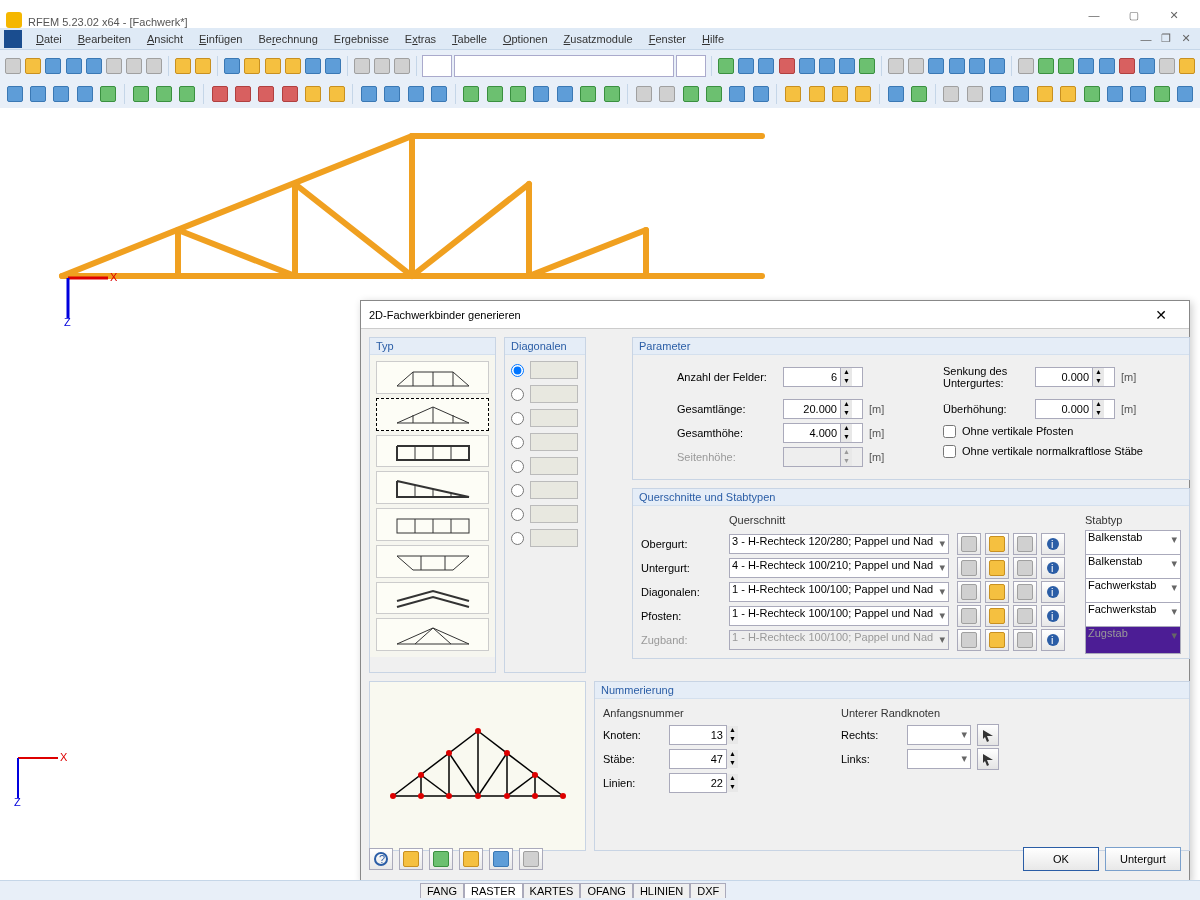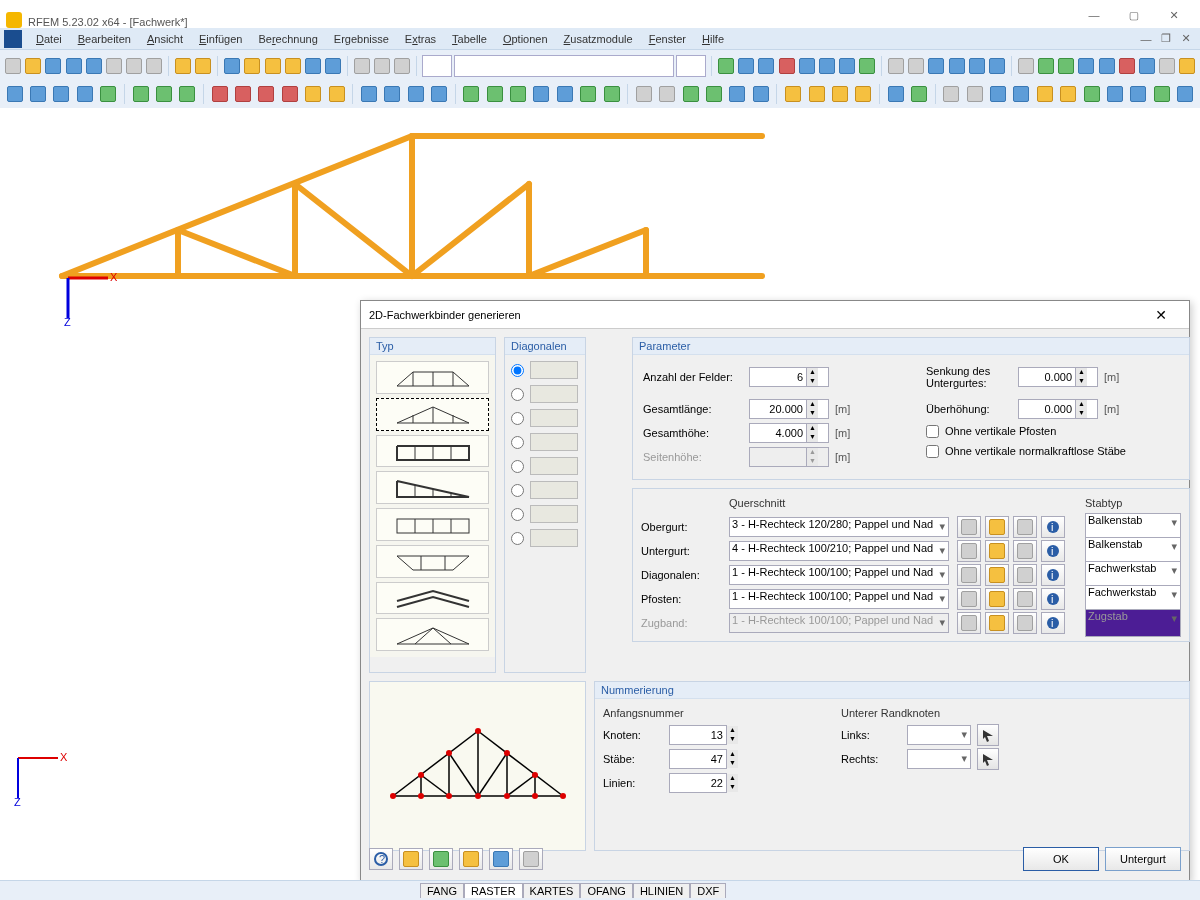--- a/index.html
+++ b/index.html
@@ -51,21 +51,21 @@
 .prm-row { display: flex; align-items: center; height: 24px; gap: 6px; }
 .prm-row .lab { width: 100px; }
 .prm-row .lab2 { width: 86px; }
 .spin { display: flex; align-items: center; height: 20px; border: 1px solid #aab; background: #fff; width: 80px; }
 .spin input { border: 0; width: 56px; text-align: right; padding: 0 3px; font-size: 11px; height: 18px; }
 .spin .sbtn { width: 12px; height: 9px; background: #e8e8e8; border-left: 1px solid #aab; font-size: 7px; text-align: center; line-height: 8px; }
 .spin .sbtns { display: flex; flex-direction: column; }
 .spin.dis { background: #eee; }
 .spin.dis input { background: #eee; }
 .unit { color: #555; width: 24px; }
-.params-grid { display: grid; grid-template-columns: 1fr 1fr; gap: 4px 30px; }
+.params-grid { display: grid; grid-template-columns: 1fr 1fr; gap: 4px 30px; margin-left: 34px; }
 .cb { display: flex; align-items: center; gap: 6px; height: 20px; }
 
 .sections .gc { padding: 8px; }
 .sec-hdr { display: grid; grid-template-columns: 80px 220px 120px 96px; gap: 8px; font-size: 11px; color: #333; margin-bottom: 4px; }
 .sec-row { display: grid; grid-template-columns: 80px 220px 120px 96px; gap: 8px; align-items: center; height: 24px; }
 .sec-row.dis { color: #999; }
 .sec-sel { height: 20px; border: 1px solid #aab; background: #fff; font-size: 11px; width: 100%; padding: 0 2px; position: relative; }
 .sec-sel::after { content: "▾"; position: absolute; right: 3px; top: 2px; color: #666; }
 .sec-sel.dis { background: #eee; color: #999; }
 .btn4 { display: flex; gap: 4px; }
@@ -661,20 +661,21 @@
               <div class="cb">
                   <input type="checkbox" style="">
                   <span>Ohne vertikale normalkraftlose Stäbe</span>
                 </div>
             </div>
           </div>
         </div>
       </div>
 
       <div class="group sections">
+        <div class="gt">Querschnitte und Stabtypen</div>
         <div class="gc">
           <div class="sec-hdr">
             <span></span>
             <span>Querschnitt</span>
             <span></span>
             <span>Stabtyp</span>
           </div>
           <div id="sec-rows">
               <div class="sec-row ">
                 <span>Obergurt:</span>
@@ -856,30 +857,30 @@
                 <span class="sbtns">
                   <span class="sbtn">▲</span>
                   <span class="sbtn">▼</span>
                 </span>
               </span>
             </div>
         </div>
         <div>
           <div class="num-col-t">Unterer Randknoten</div>
           <div class="num-row">
-              <span class="lab">Links:</span>
+              <span class="lab">Rechts:</span>
             <span class="drop-s"></span>
             <span class="pick-btn">
                 <svg width="14" height="14">
                   <path d="M2 2 L12 8 L6 8 L8 13 L6 14 L4 9 L2 11 Z" fill="#333"></path>
                 </svg>
               </span>
             </div>
           <div class="num-row">
-              <span class="lab">Rechts:</span>
+              <span class="lab">Links:</span>
             <span class="drop-s"></span>
             <span class="pick-btn">
                 <svg width="14" height="14">
                   <path d="M2 2 L12 8 L6 8 L8 13 L6 14 L4 9 L2 11 Z" fill="#333"></path>
                 </svg>
               </span>
             </div>
         </div>
       </div>
     </div>

